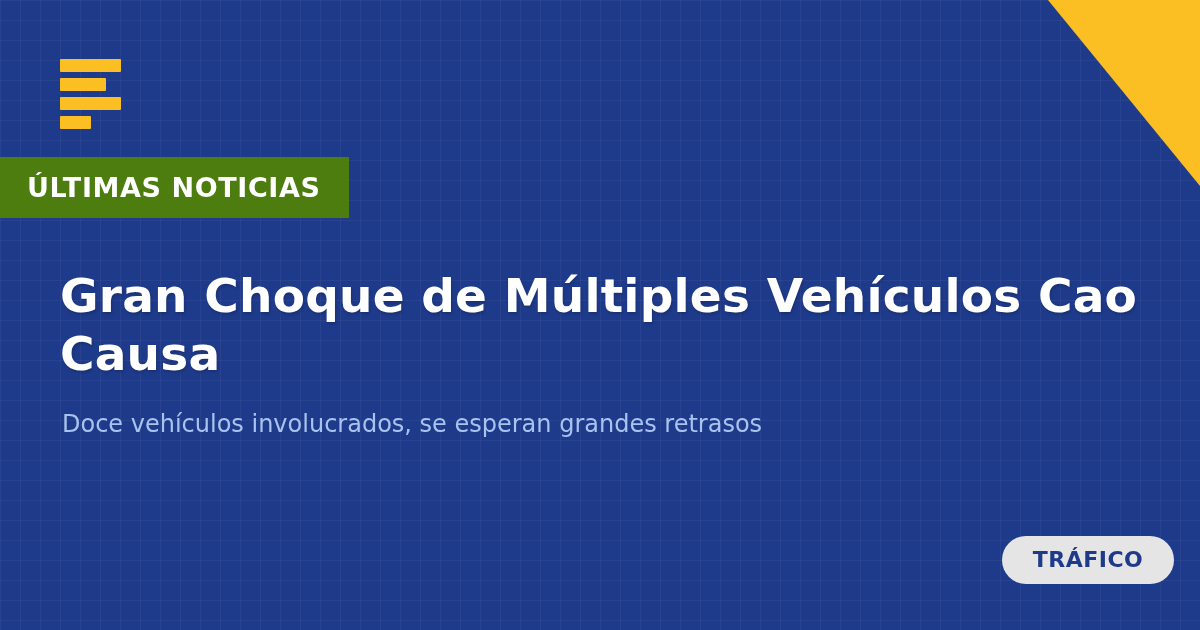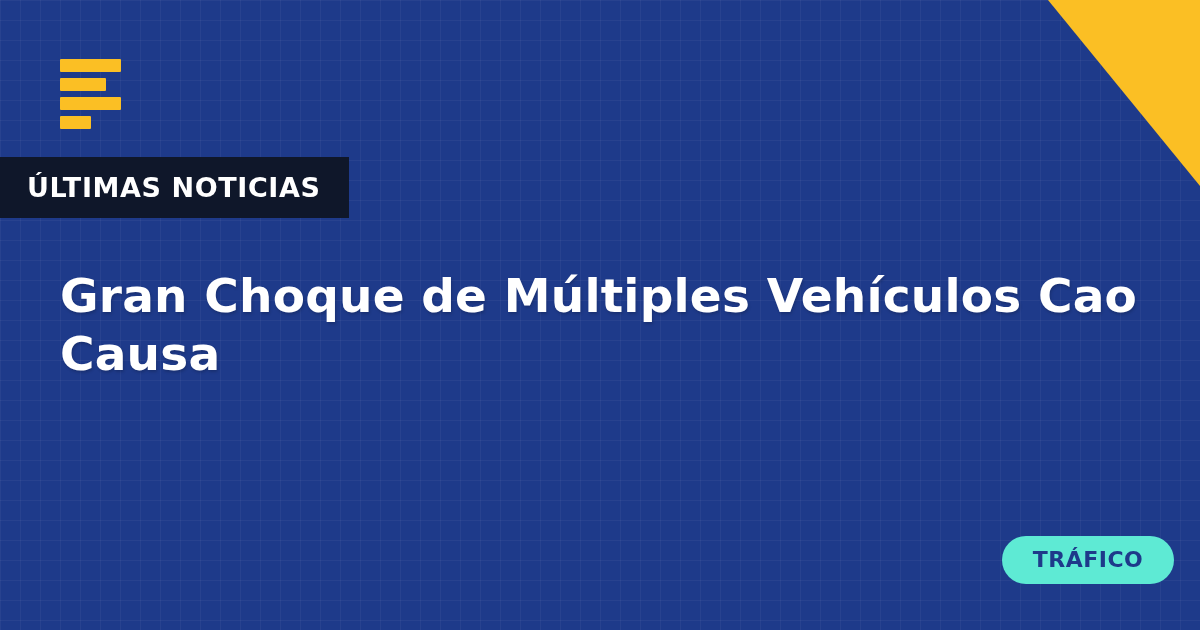--- a/index.html
+++ b/index.html
@@ -58,21 +58,21 @@
   #logo .bar.w3 { width: 61px; }
   #logo .bar.w4 { width: 31px; }
 
   
   #breaking-badge {
     position: absolute;
     left: 0;
     top: 157px;
     height: 61px;
     z-index: 3;
-    background: #0f172a;
+    background: #4d7c0f;
     display: flex;
     align-items: center;
     padding: 0 28px 0 27px;
     box-sizing: border-box;
   }
   #breaking-badge .label {
     color: #ffffff;
     font-size: 27px;
     font-weight: bold;
     letter-spacing: 0.6px;
@@ -123,21 +123,21 @@
 
   
   #category-pill {
     position: absolute;
     right: 26px;
     top: 536px;
     z-index: 3;
     height: 48px;
     min-width: 172px;
     border-radius: 24px;
-    background: #5eead4;
+    background: #e5e5e5;
     display: flex;
     align-items: center;
     justify-content: center;
     box-sizing: border-box;
     padding: 0 22px;
   }
   #category-pill .label {
     color: #1e3a8a;
     font-size: 22px;
     font-weight: bold;
@@ -166,19 +166,20 @@
     <div class="bar w4"></div>
   </div>
 
   <div id="breaking-badge">
     <span class="label">ÚLTIMAS NOTICIAS</span>
   </div>
 
   <h1 id="headline">Gran Choque de Múltiples Vehículos Cao
 Causa</h1>
 
+  <p id="subtitle">Doce vehículos involucrados, se esperan grandes retrasos</p>
 
 
   <div id="category-pill">
     <span class="label">TRÁFICO</span>
   </div>
 
 </div>
 
 </body></html>

